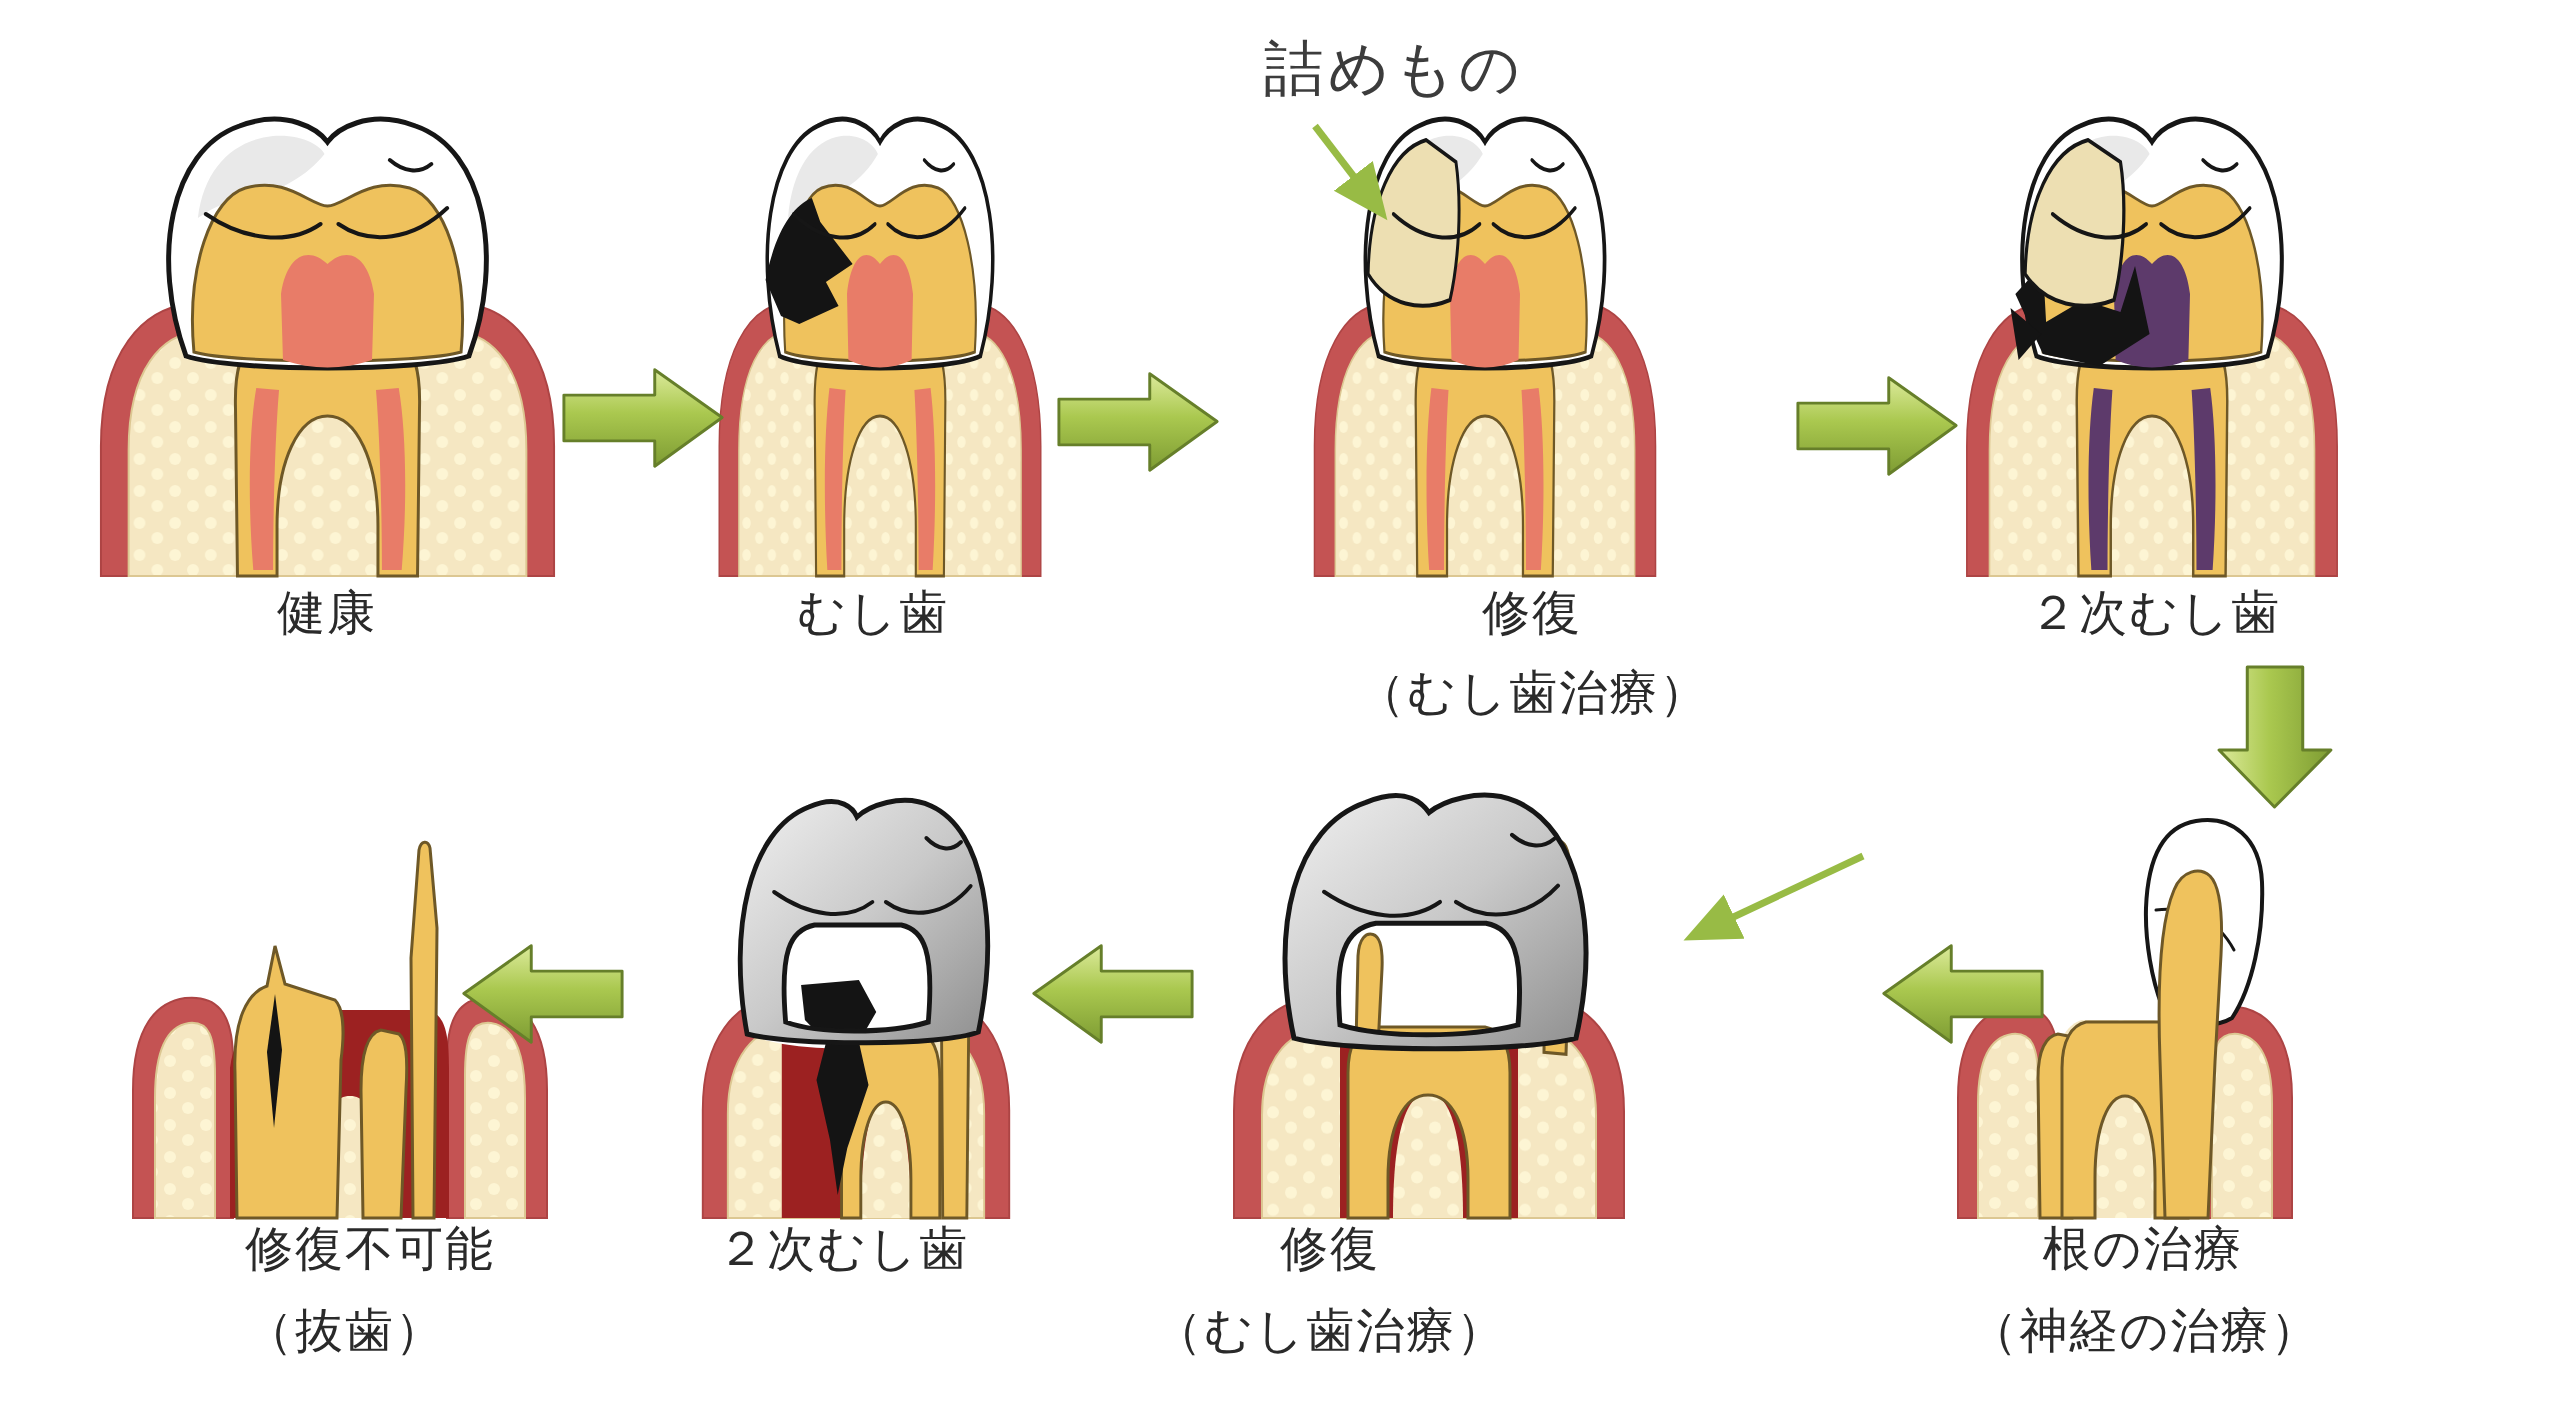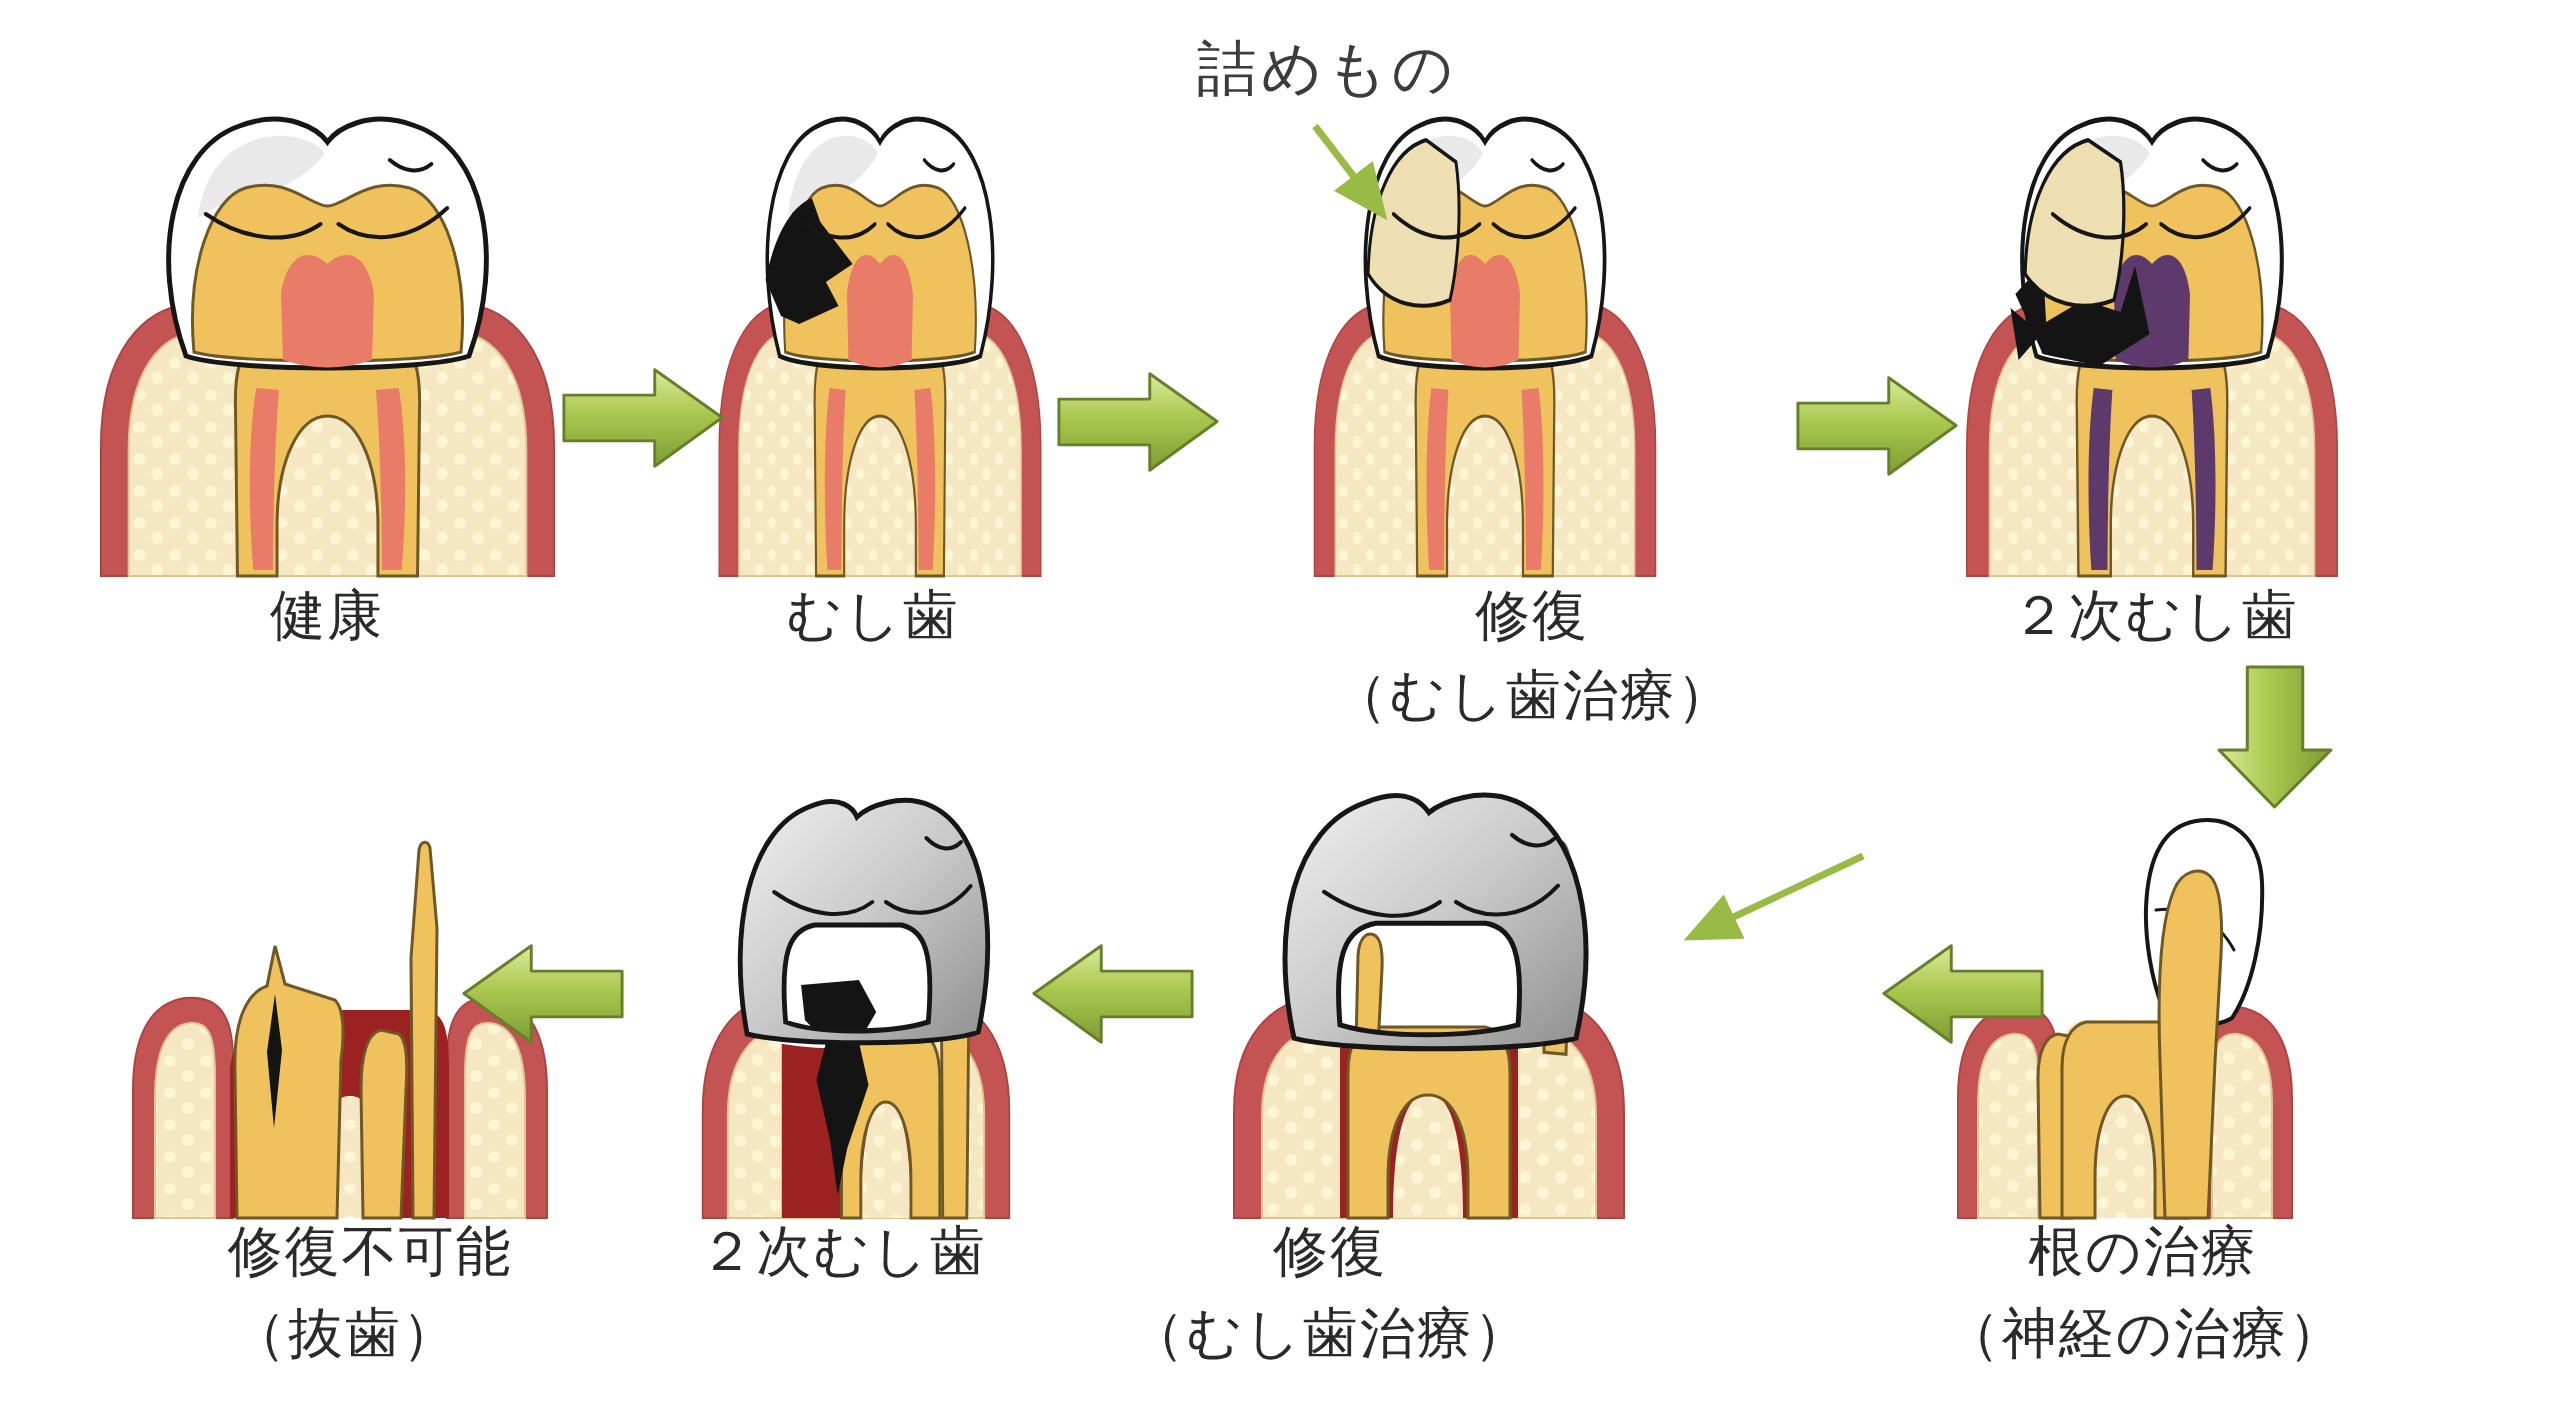--- a/index.html
+++ b/index.html
@@ -3,21 +3,21 @@
 <meta charset="utf-8">
 <style>
   html,body{margin:0;padding:0;background:#fff;}
   .canvas{position:relative;width:2570px;height:1423px;background:var(--background,#fff);overflow:hidden;
           font-family:"DejaVu Sans",sans-serif;}
   .tooth{position:absolute;}
   .tooth svg{width:100%;height:100%;display:block;}
   .arrow{position:absolute;}
   .arrow svg{width:100%;height:100%;display:block;}
   .arrow.left svg{transform:scaleX(-1);}
-  .lbl{position:absolute;transform:translateX(-50%);font-size:55px;letter-spacing:2px;
+  .lbl{position:absolute;transform:translateX(-50%);font-size:48px;letter-spacing:2px;
        color:var(--label-text,#2a2a2a);font-weight:500;white-space:nowrap;line-height:1;}
   .anno{position:absolute;transform:translateX(-50%);font-size:60px;letter-spacing:4px;
        color:var(--annotation-text,#3c3c3c);font-weight:500;white-space:nowrap;line-height:1;}
   .thin-arrow{position:absolute;}
   
   .gum{fill:var(--gum,#c45353);stroke:#ad4444;stroke-width:2;}
   .bone{fill:url(#boneP);stroke:#dcc792;stroke-width:2;}
   .bonefill{fill:url(#boneP);}
   .dentin{fill:var(--dentin,#efc25d);stroke:#6e5827;stroke-width:3;}
   .enamel{fill:var(--enamel,#fff);stroke:var(--outline,#161616);stroke-width:5;}
@@ -158,21 +158,21 @@
     <svg viewBox="0 0 172 115" preserveAspectRatio="none">
         <use href="#a-right"></use>
       </svg>
   </div>
   <div class="arrow" style="left:2212px;top:662px;width:126px;height:150px">
     <svg viewBox="0 0 125 150" preserveAspectRatio="none">
         <use href="#a-down"></use>
       </svg>
   </div>
 
-  <div class="anno" style="left:1327px;top:38px">詰めもの</div>
+  <div class="anno" style="left:1394px;top:38px">詰めもの</div>
   <div class="thin-arrow" style="left:1285px;top:118px;width:130px;height:120px">
     <svg viewBox="0 0 130 120" width="130" height="120">
       <line x1="30" y1="8" x2="96" y2="94" stroke="var(--annotation-green,#98bb45)" stroke-width="7" marker-end="url(#ah)"></line>
     </svg>
   </div>
   <div class="thin-arrow" style="left:1645px;top:838px;width:240px;height:125px">
     <svg viewBox="0 0 240 125" width="240" height="125">
       <line x1="218" y1="18" x2="48" y2="98" stroke="var(--annotation-green,#98bb45)" stroke-width="7" marker-end="url(#ah)"></line>
     </svg>
   </div>

